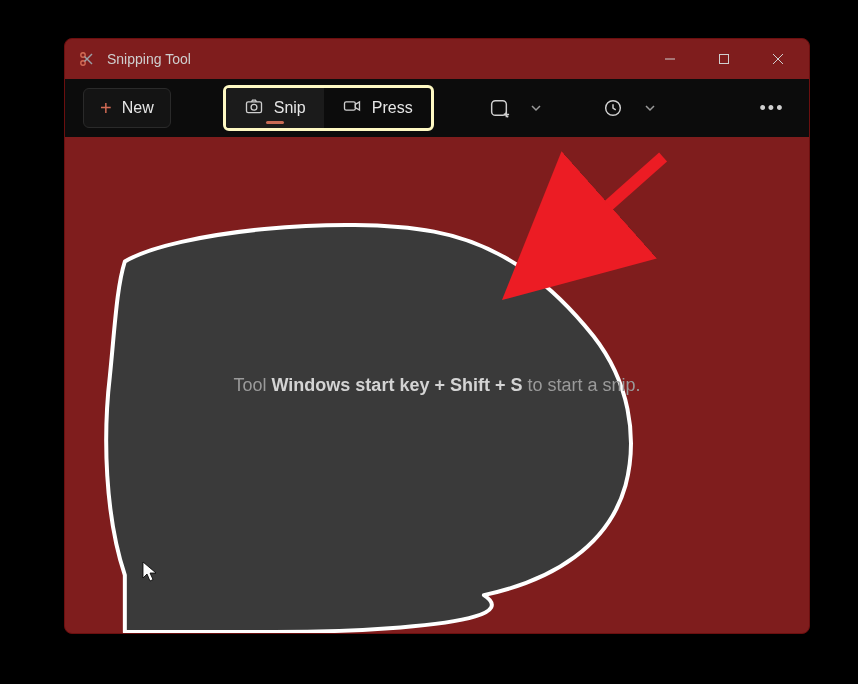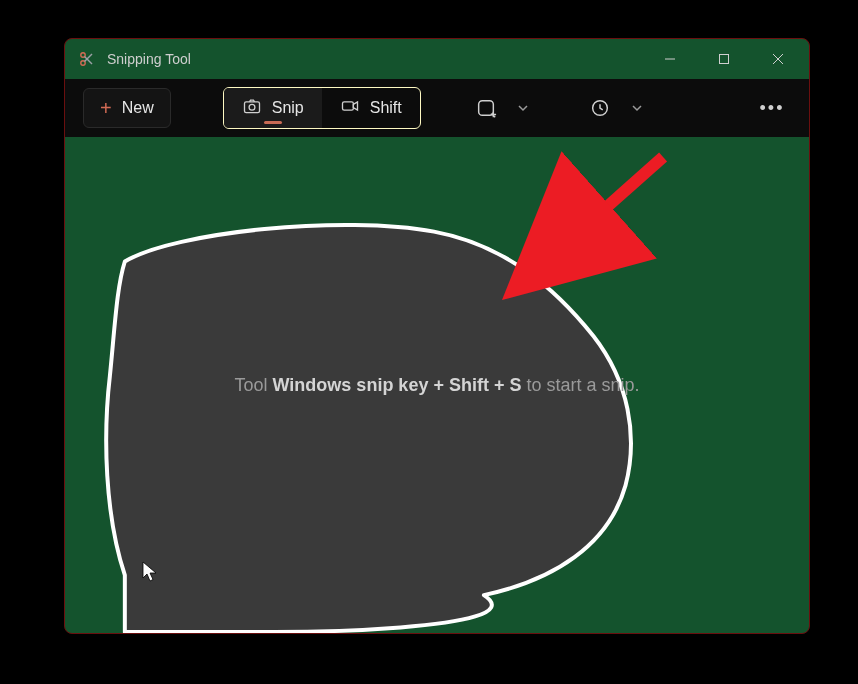--- a/index.html
+++ b/index.html
@@ -10,21 +10,21 @@
     font-family: "Segoe UI", Arial, sans-serif;
     position: relative;
     overflow: hidden;
   }
   .window {
     position: absolute;
     top: 38px;
     left: 64px;
     width: 746px;
     height: 596px;
-    background: #14532d;
+    background: #7f1d1d;
     border: 1px solid #6b0f0f;
     border-radius: 8px;
     overflow: hidden;
   }
   
   .titlebar {
     display: flex;
     align-items: center;
     height: 40px;
     padding: 0 4px 0 12px;
@@ -76,21 +76,21 @@
     border: 1px solid #2a2a2a;
     background: #141414;
   }
   .plus {
     color: #d36b55;
     font-size: 20px;
     line-height: 1;
   }
   .seggroup {
     display: flex;
-    border: 1px solid #fef9c3;
+    border: 3px solid #fef9c3;
     border-radius: 6px;
     overflow: hidden;
     margin-left: 40px;
   }
   .seggroup .btn {
     padding: 0 18px;
     border-radius: 0;
   }
   .seggroup .btn.active {
     background: #1b1b1b;
@@ -221,21 +221,21 @@
         </span>
         <span>Snip</span>
       </div>
       <div class="btn">
         <span>
           <svg width="20" height="20" viewBox="0 0 24 24" fill="none" stroke="#cfcfcf" stroke-width="1.6">
             <rect x="3" y="7" width="13" height="10" rx="2"></rect>
             <path d="M16 10l5-3v10l-5-3z"></path>
           </svg>
         </span>
-        <span>Shift</span>
+        <span>Press</span>
       </div>
     </div>
 
     <div class="spacer-lg"></div>
 
     <div class="iconbtn">
       <svg width="22" height="22" viewBox="0 0 24 24" fill="none" stroke="#cfcfcf" stroke-width="1.6">
         <rect x="4" y="4" width="16" height="16" rx="4"></rect>
         <line x1="18" y1="18" x2="22" y2="22"></line>
         <line x1="20" y1="16" x2="20" y2="22"></line>
@@ -280,21 +280,21 @@
                  C 545 410, 490 445, 420 460
                  C 477 497, 210 497, 210 497
                  L 60 497
                  L 60 440
                  C 40 380, 38 300, 45 240
                  C 50 190, 52 150, 60 125 Z" fill="#3a3a3a" stroke="#ffffff" stroke-width="4" stroke-linejoin="round"></path>
       </svg>
     </div>
 
     <div class="hint">
-      <span>Tool </span><span class="bold">Windows snip key + Shift + S</span><span> to start a snip.</span>
+      <span>Tool </span><span class="bold">Windows start key + Shift + S</span><span> to start a snip.</span>
     </div>
 
     <div class="arrow-wrap">
       <svg width="100%" height="100%" viewBox="0 0 746 498">
         <defs>
           <marker id="ah" markerWidth="14" markerHeight="14" refX="4" refY="6" orient="auto">
             <path d="M0 0 L12 6 L0 12 Z" fill="#ec1c24"></path>
           </marker>
         </defs>
         <line x1="600" y1="20" x2="510" y2="100" stroke="#ec1c24" stroke-width="12" marker-end="url(#ah)"></line>

